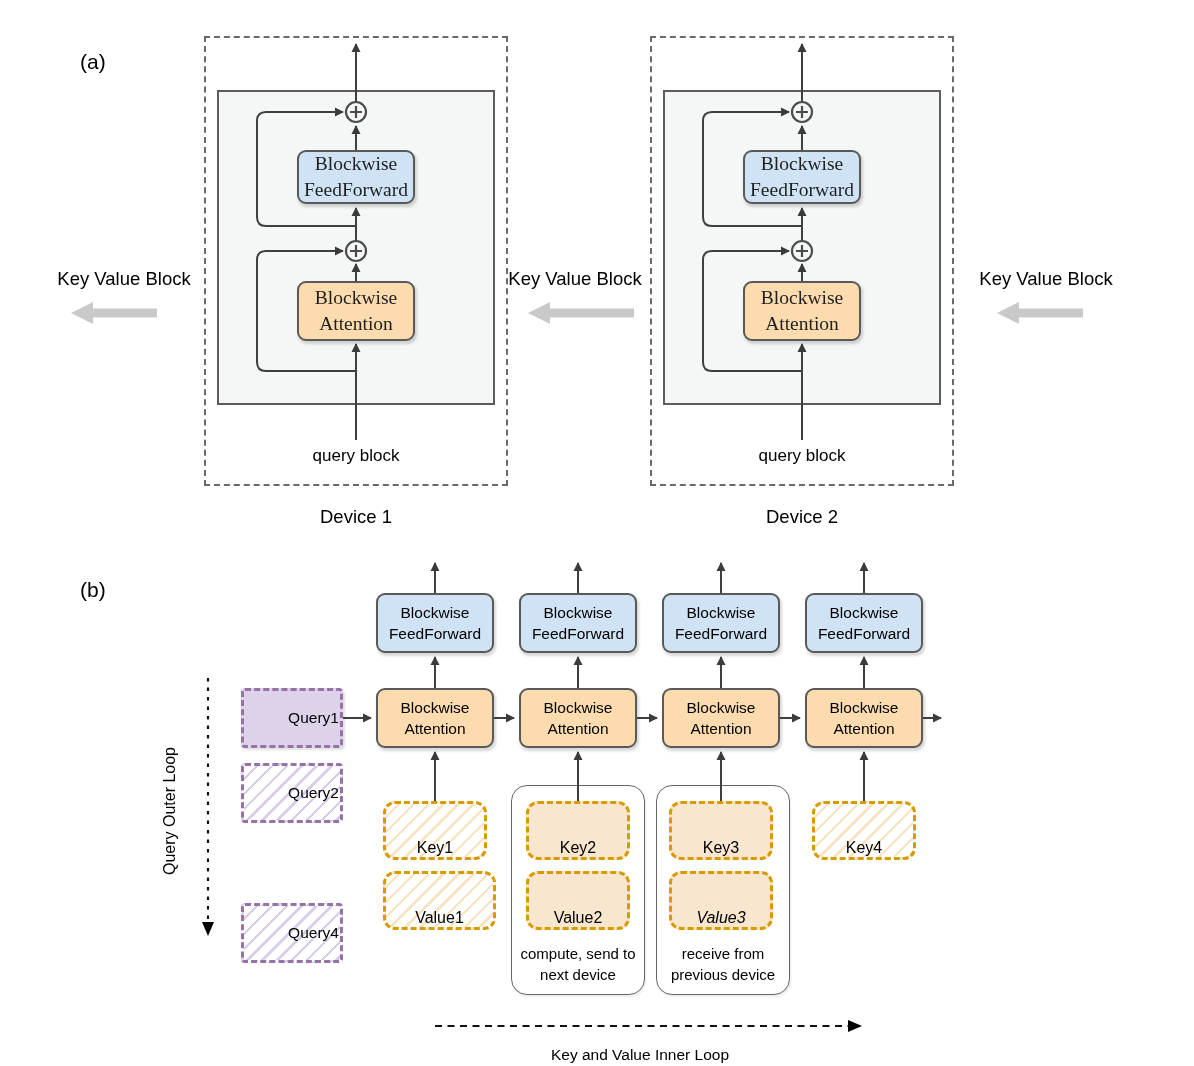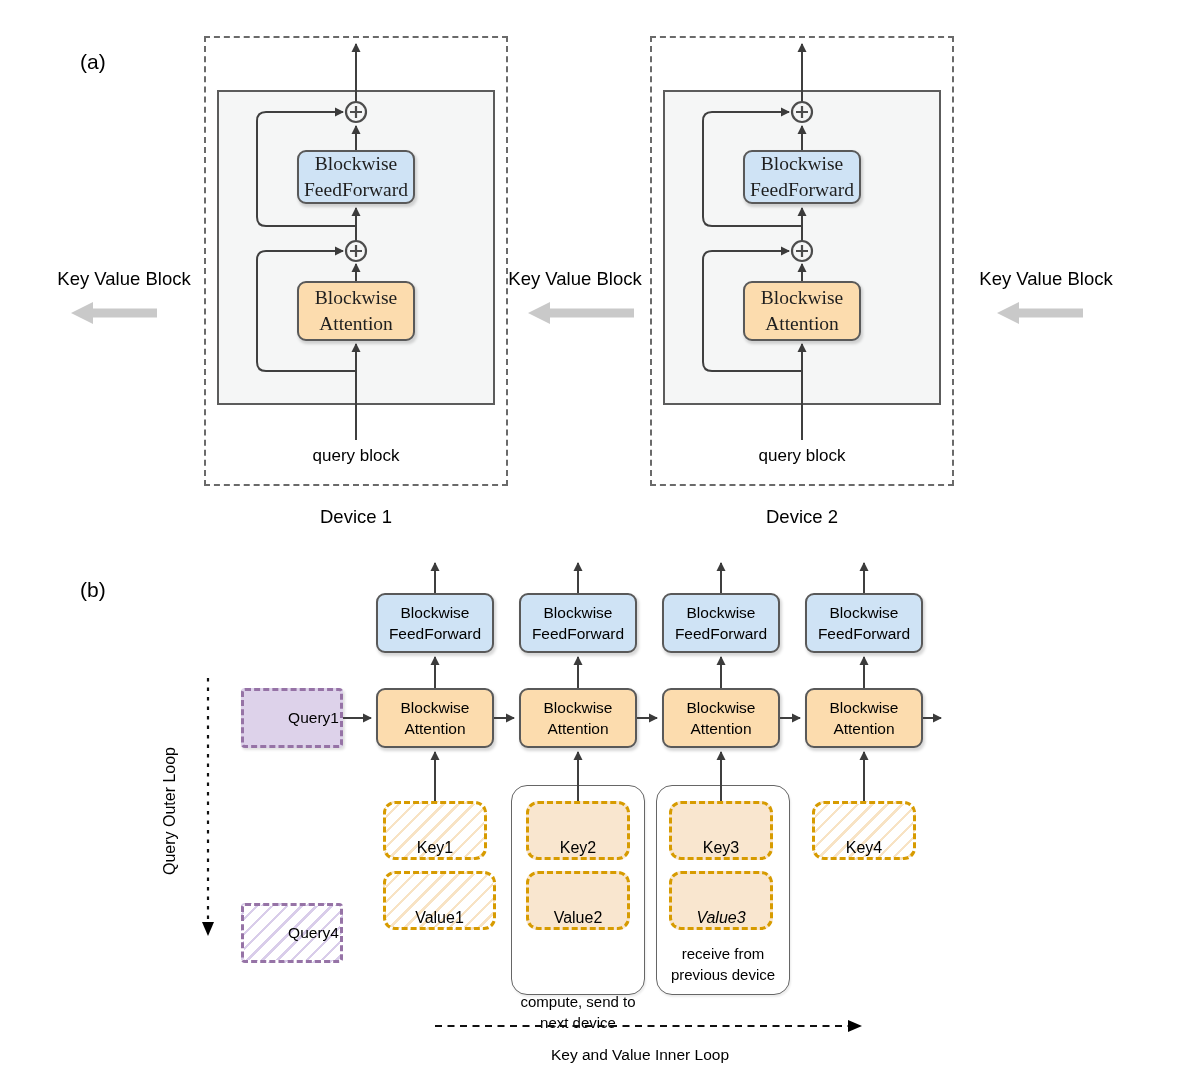--- a/index.html
+++ b/index.html
@@ -108,20 +108,23 @@
     <span>Attention</span>
   </div>
   <div class="box orange sansbox" style="left:805px;top:688px;width:118px;height:60px;">
     <span>Blockwise</span>
     <span>Attention</span>
   </div>
 
   <div class="qbox q-solid" style="left:241px;top:688px;width:102px;height:60px;">
     <span>Query1</span>
   </div>
+  <div class="qbox q-hatch" style="left:241px;top:763px;width:102px;height:60px;">
+    <span>Query2</span>
+  </div>
   <div class="qbox q-hatch" style="left:241px;top:903px;width:102px;height:60px;">
     <span>Query4</span>
   </div>
 
   <div class="kvbox kv-hatch" style="left:383px;top:801px;width:104px;height:59px;">
     <span>Key1</span>
   </div>
   <div class="kvbox kv-solid" style="left:526px;top:801px;width:104px;height:59px;">
     <span>Key2</span>
   </div>
@@ -135,21 +138,21 @@
   <div class="kvbox kv-hatch" style="left:383px;top:871px;width:113px;height:59px;">
     <span>Value1</span>
   </div>
   <div class="kvbox kv-solid" style="left:526px;top:871px;width:104px;height:59px;">
     <span>Value2</span>
   </div>
   <div class="kvbox kv-solid" style="left:669px;top:871px;width:104px;height:59px;font-style:italic;">
     <span>Value3</span>
   </div>
 
-  <div class="annot" style="left:512px;top:991px;width:132px;">
+  <div class="annot" style="left:512px;top:943px;width:132px;">
     <div>compute, send to</div>
     <div>next device</div>
   </div>
   <div class="annot" style="left:657px;top:943px;width:132px;">
     <div>receive from</div>
     <div>previous device</div>
   </div>
 
   <div class="vtext">Query Outer Loop</div>
   <div class="loopLabel" style="left:480px;top:1046px;width:320px;">Key and Value Inner Loop</div>

